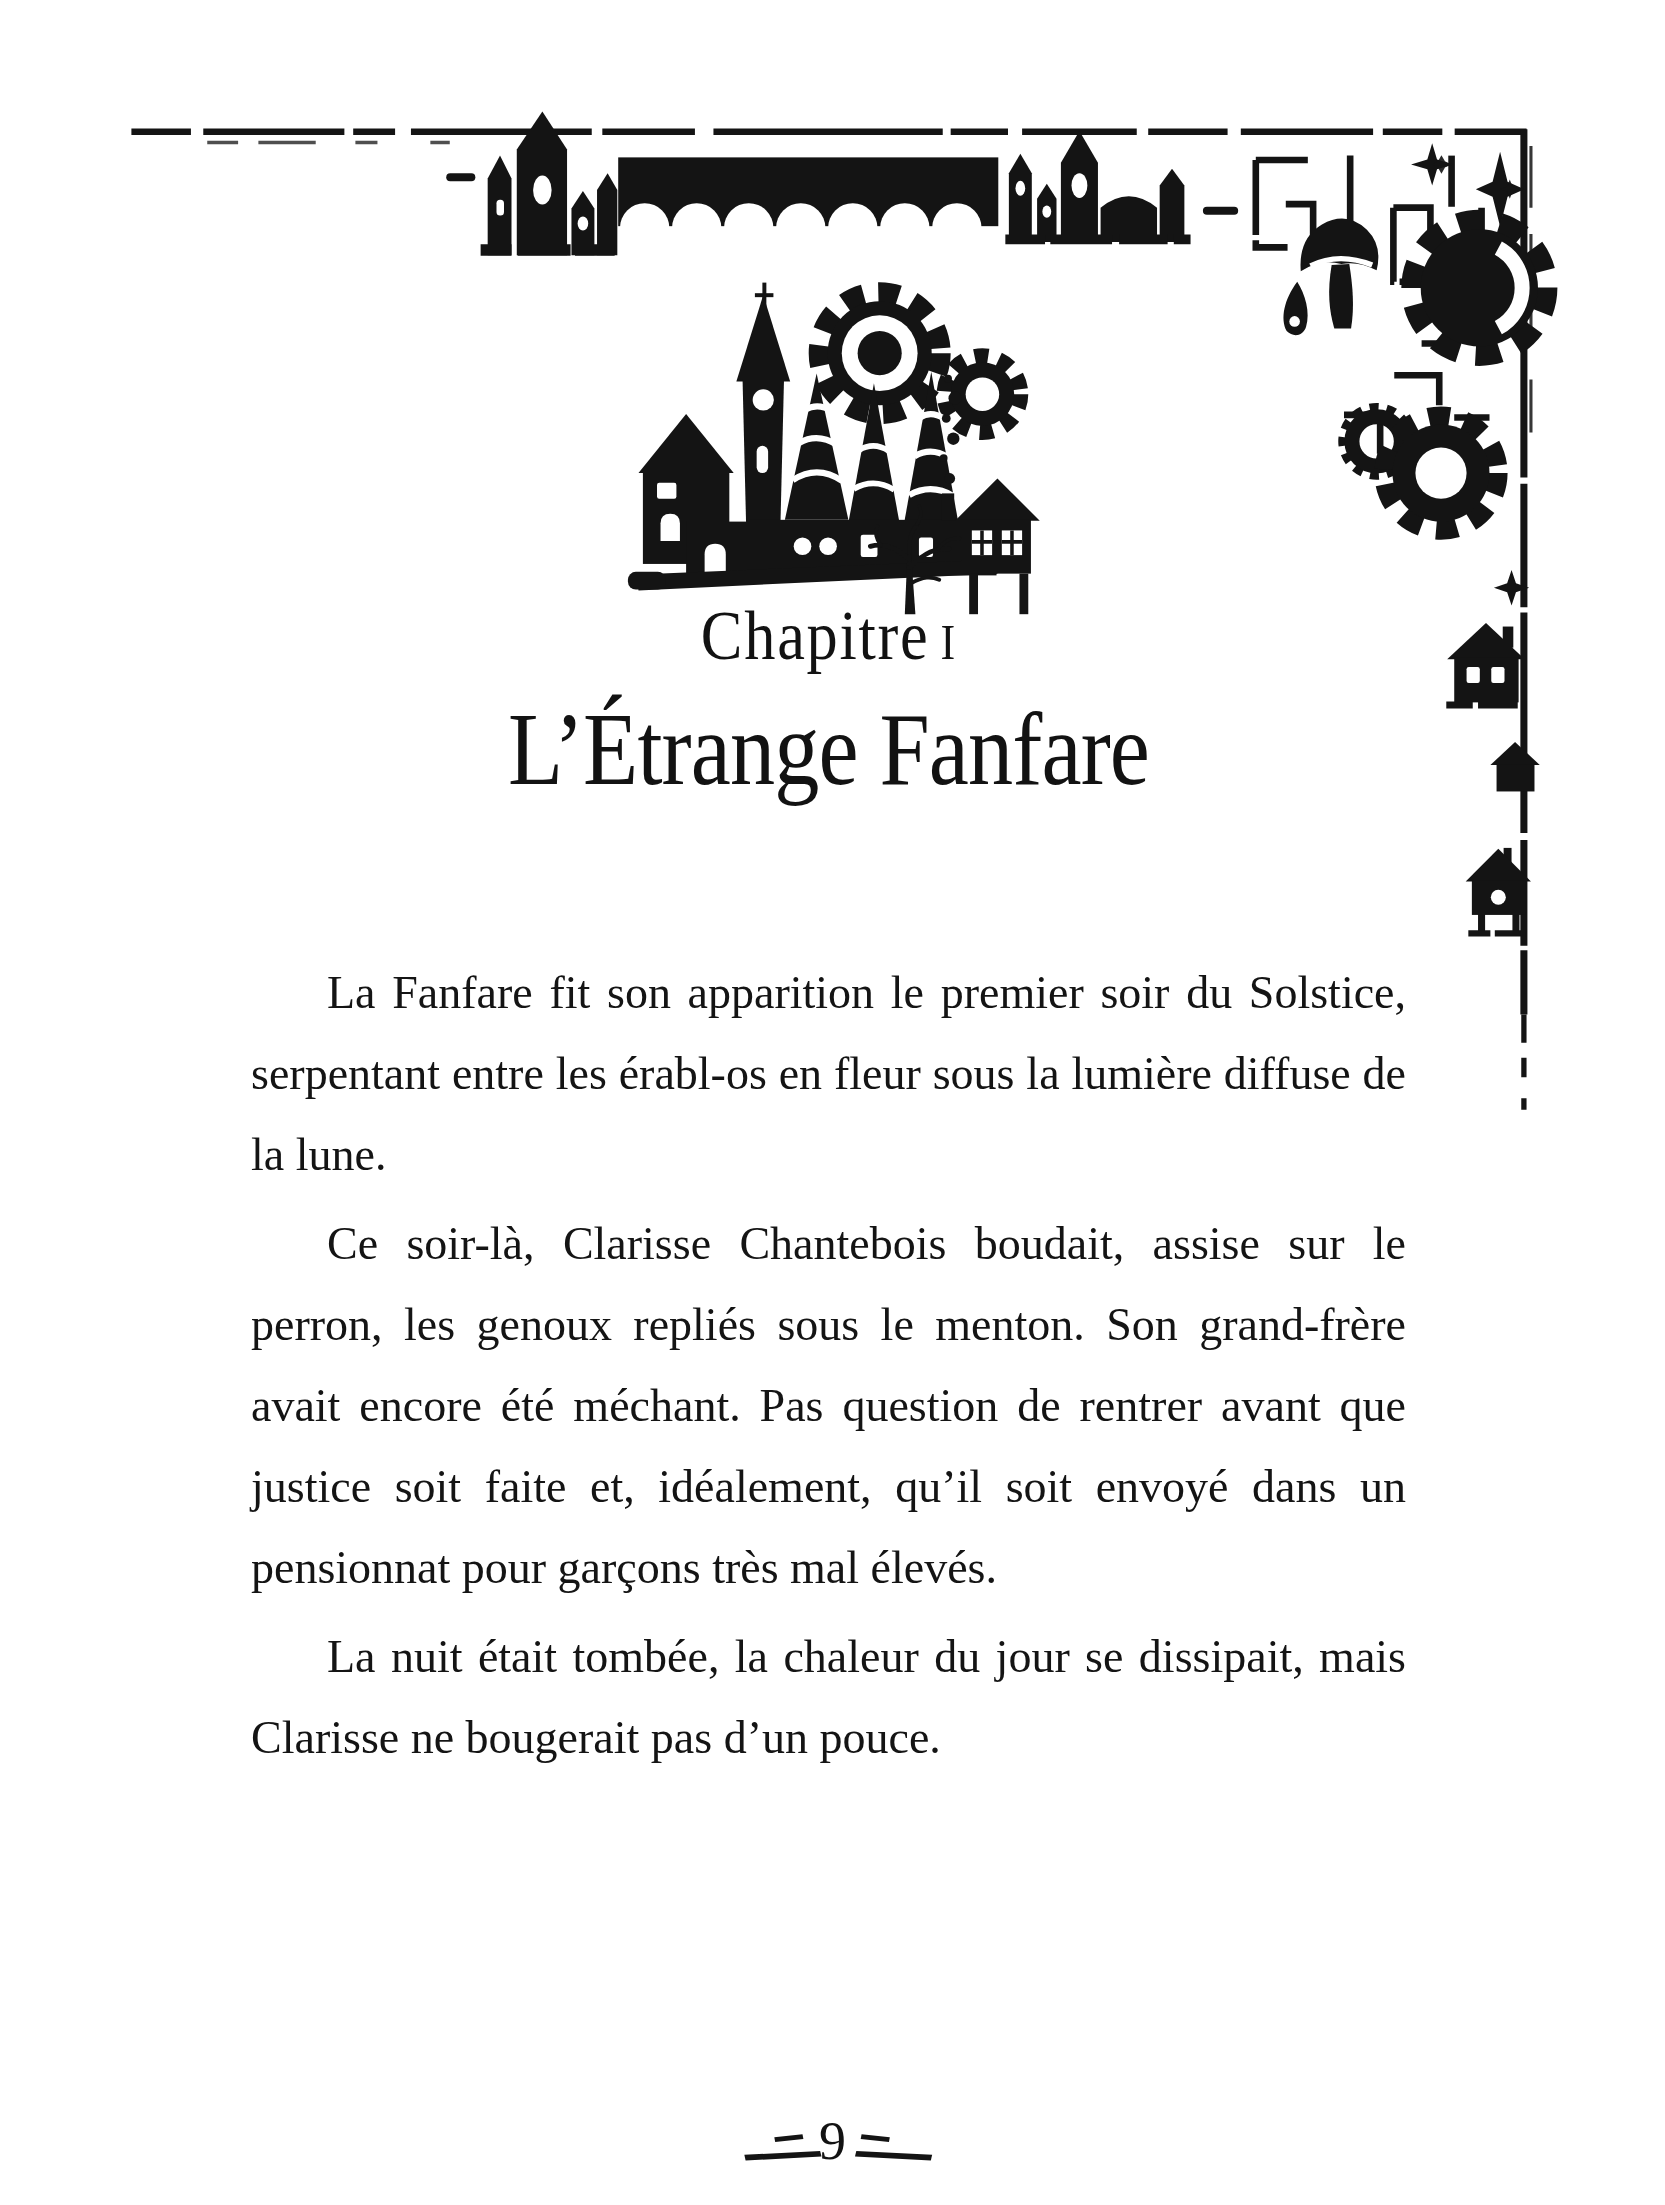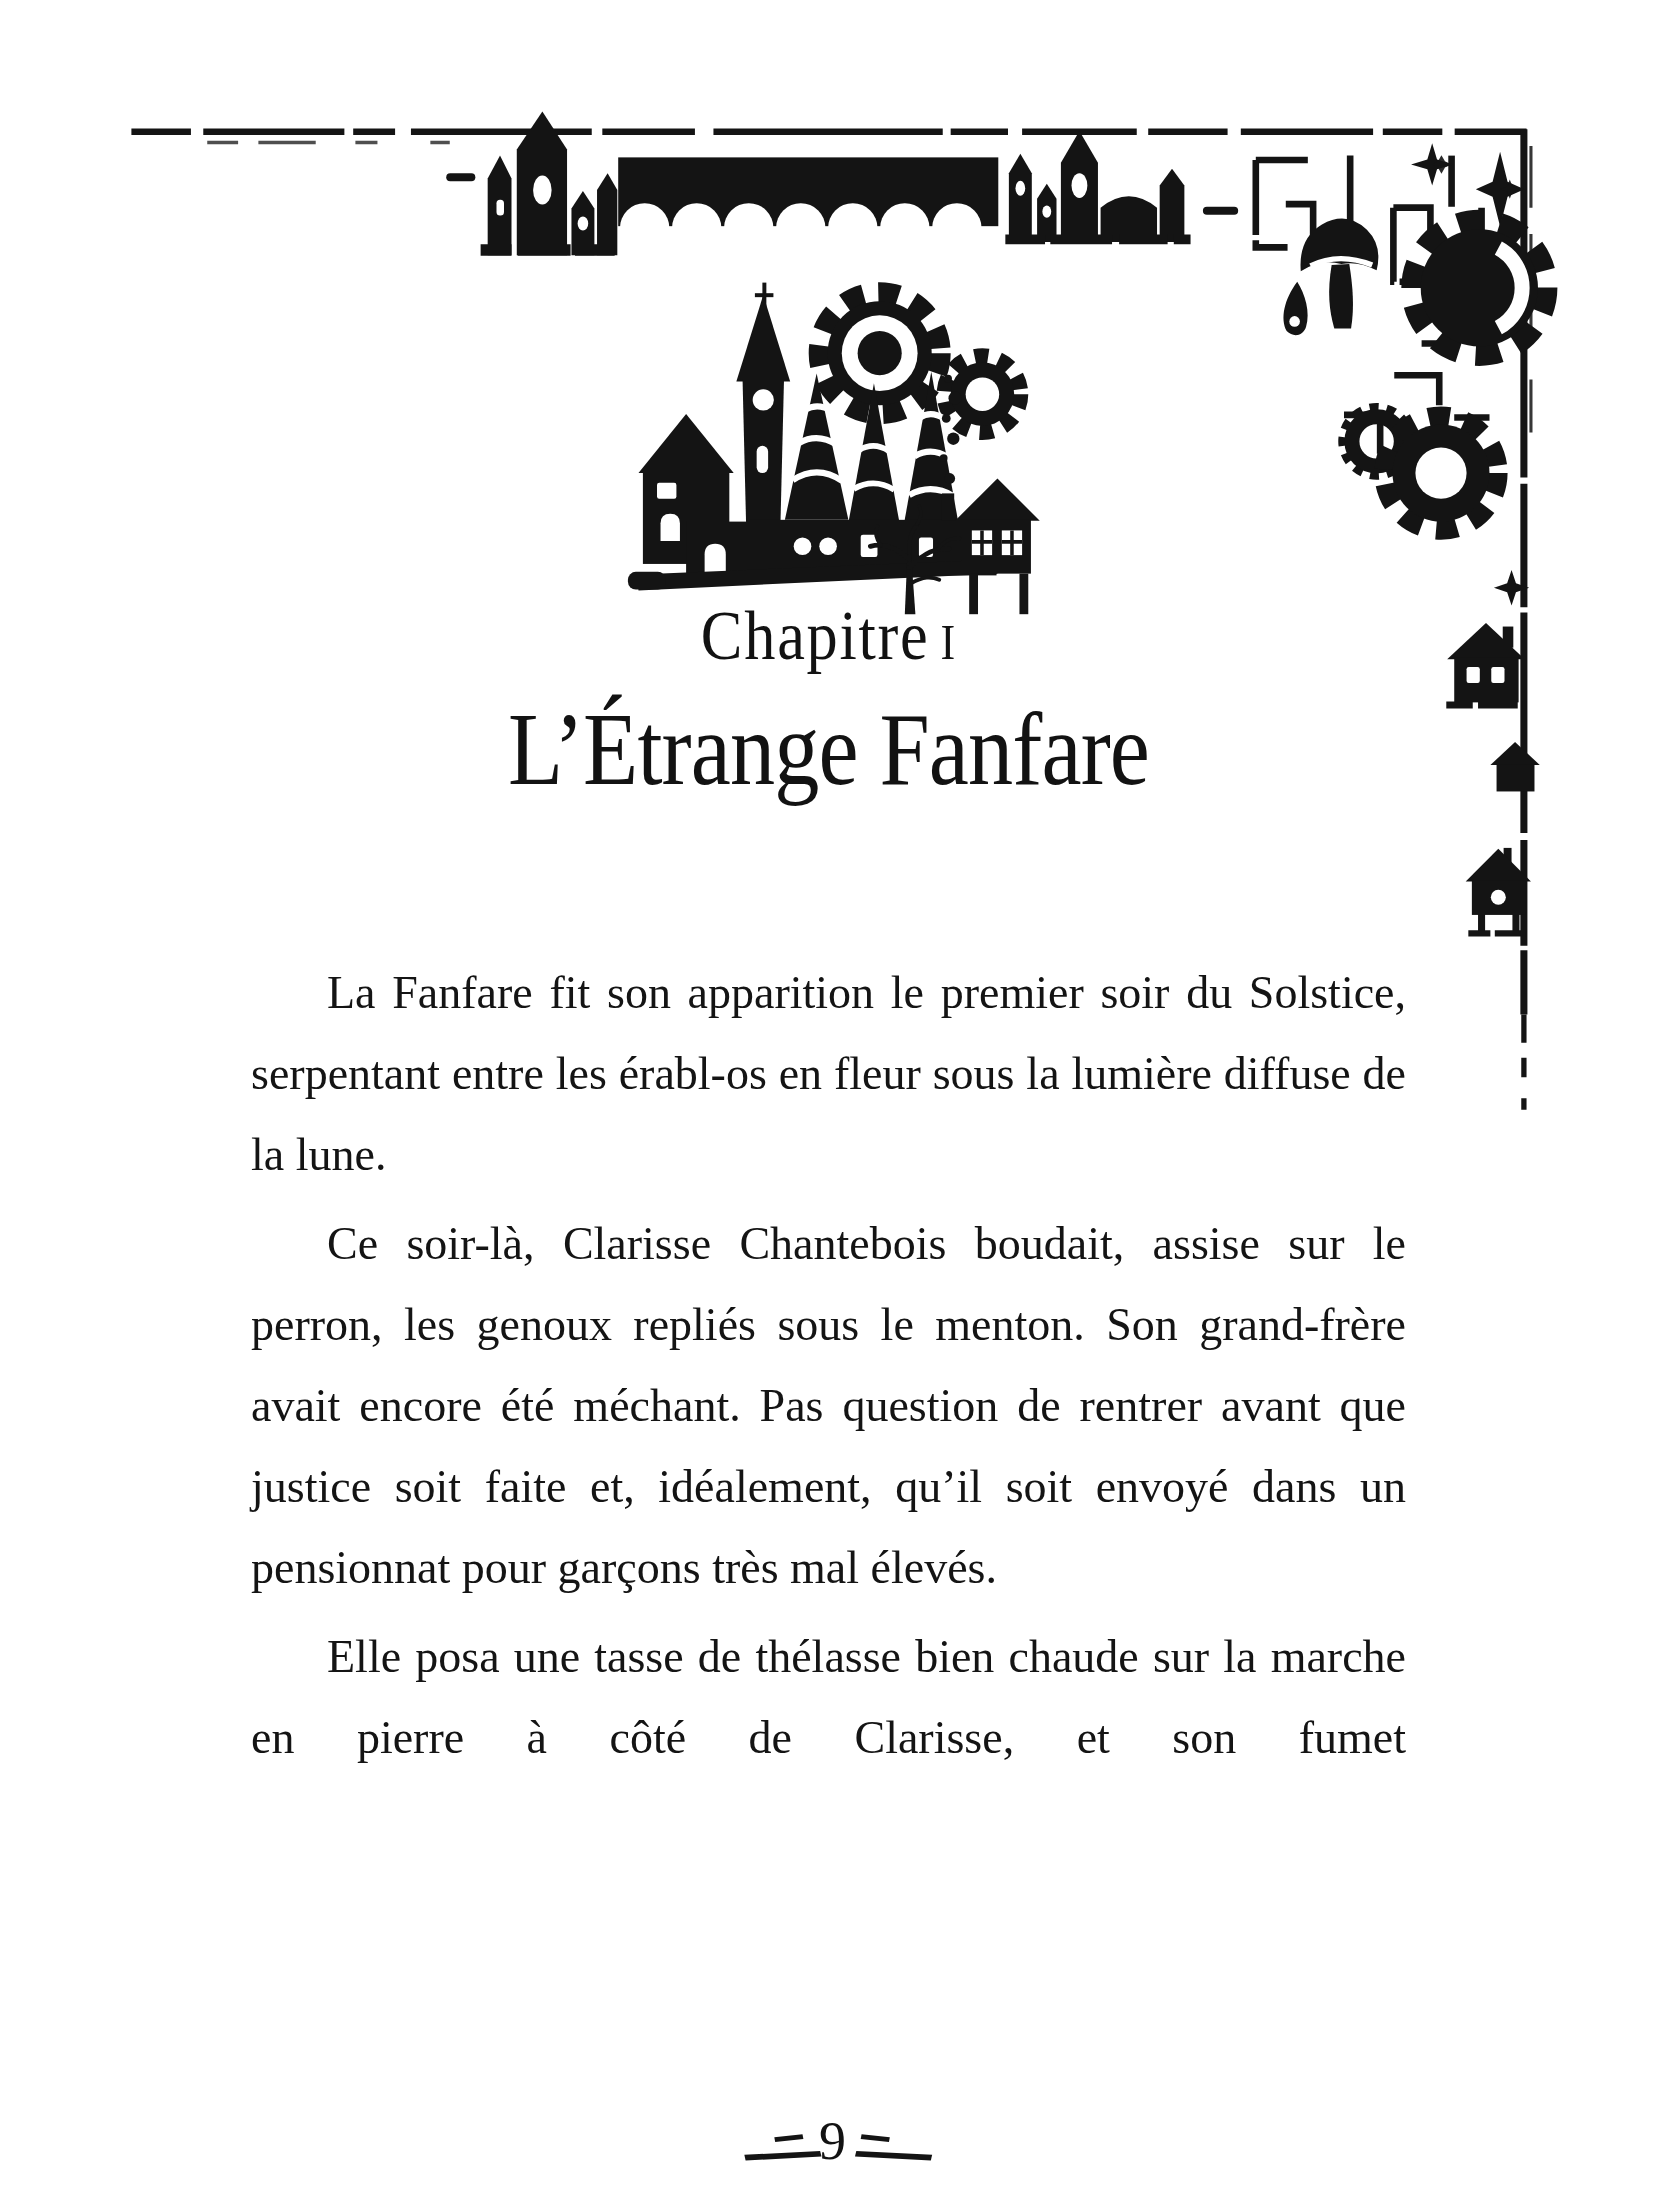--- a/index.html
+++ b/index.html
@@ -266,19 +266,19 @@
   </svg>
 
   <div class="heading-block chapter-label">
     <span>Chapitre</span><span class="small-cap-numeral">I</span>
   </div>
   <div class="heading-block chapter-title">L’Étrange Fanfare</div>
 
   <div class="text-block">
     <p>La Fanfare fit son apparition le premier soir du Solstice, serpentant entre les érabl-os en fleur sous la lumière diffuse de la lune.</p>
     <p>Ce soir-là, Clarisse Chantebois boudait, assise sur le perron, les genoux repliés sous le menton. Son grand-frère avait encore été méchant. Pas question de rentrer avant que justice soit faite et, idéalement, qu’il soit envoyé dans un pensionnat pour garçons très mal élevés.</p>
-    <p class="justify-last">Elle posa une tasse de thélasse bien chaude sur la marche en pierre à côté de Clarisse, et son fumet</p>
+    <p>La nuit était tombée, la chaleur du jour se dissipait, mais Clarisse ne bougerait pas d’un pouce.</p>
   </div>
 
   <div class="page-number">9</div>
 
 </div>
 
 
 </body></html>

